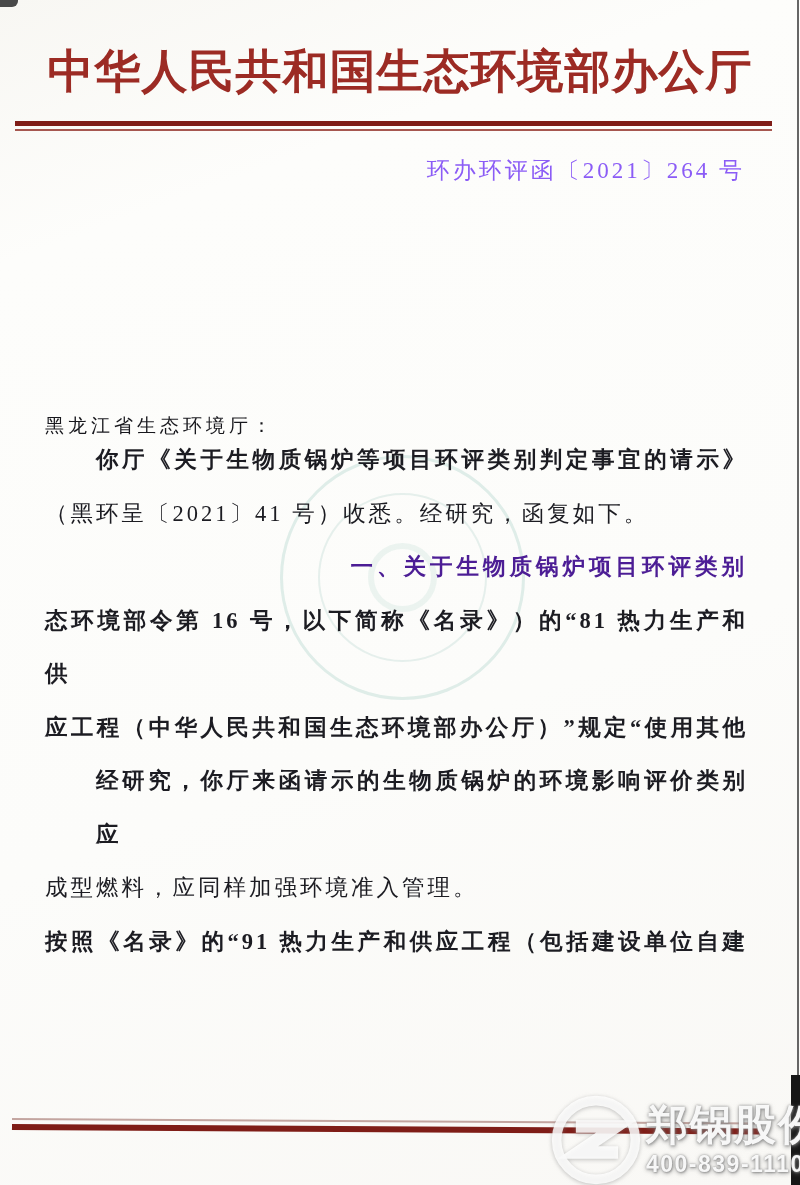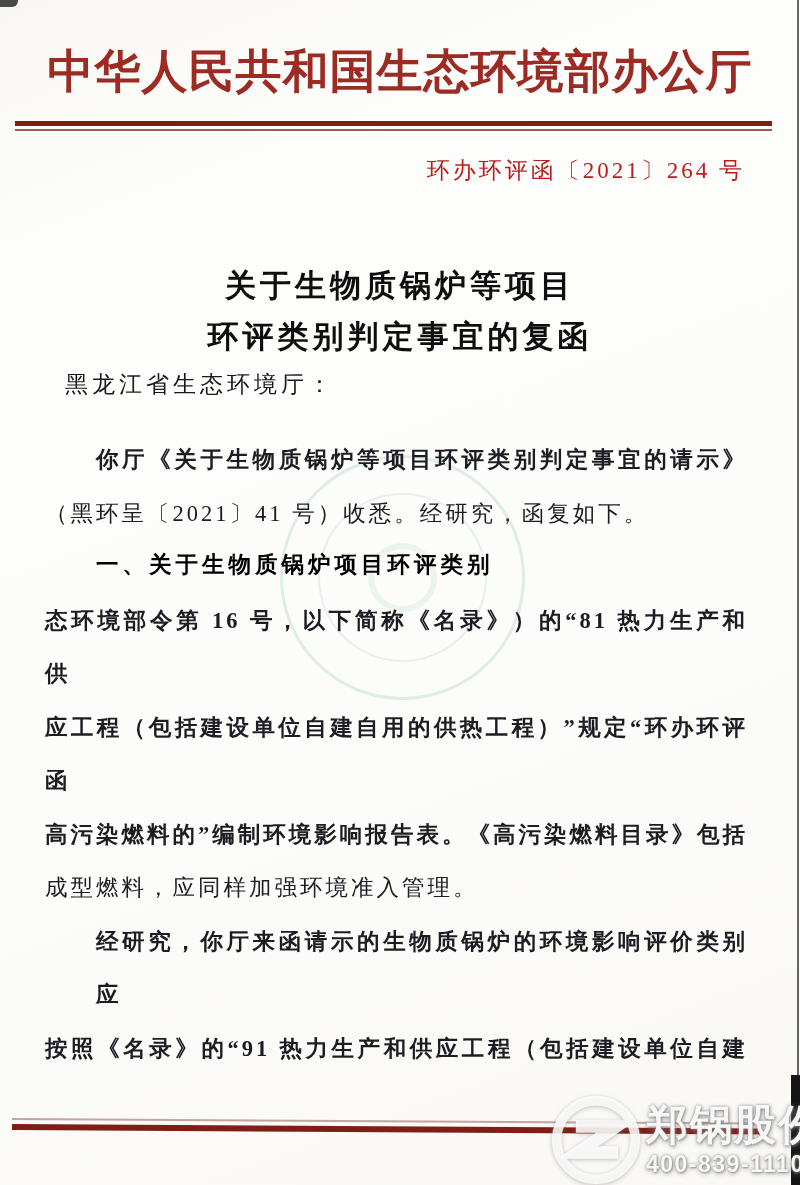--- a/index.html
+++ b/index.html
@@ -24,44 +24,44 @@
   .rule .thin{height:2px;background:var(--rule-light-red,#a65750);}
   .rule-top{top:121px;}
   .rule-bottom{top:1118px;left:12px;width:750px;transform:rotate(0.35deg);transform-origin:left center;}
   .rule-bottom .thin{height:2px;background:rgba(150,95,88,.55);}
   .rule-bottom .gap{height:4px;}
   .rule-bottom .thick{height:6px;background:var(--rule-dark-red,#7f1d17);}
 
   
   .doc-number{
     position:absolute;top:156px;right:55px;
-    font-size:23px;letter-spacing:3px;line-height:30px;color:#b91c1c;
+    font-size:23px;letter-spacing:3px;line-height:30px;color:#8b5cf6;
     white-space:nowrap;
   }
 
   
   .doc-title{
     position:absolute;top:260px;left:0;width:100%;text-align:center;
     font-size:31px;font-weight:bold;letter-spacing:4px;line-height:51px;color:#0e0e0e;
     font-family:"Liberation Sans","DejaVu Sans",sans-serif;
   }
 
   
   .salutation{
-    position:absolute;top:367px;left:45px;right:52px;
-    font-size:23px;letter-spacing:4px;line-height:36px;color:#17171c;margin-left:20px;
+    position:absolute;top:408px;left:45px;right:52px;
+    font-size:19px;letter-spacing:4px;line-height:36px;color:#17171c;
   }
   .body-text{
     position:absolute;top:433px;left:45px;right:52px;
     font-size:22.5px;letter-spacing:3px;line-height:53.5px;color:#1c1c22;
   }
   .line{min-height:53.5px;}
   .line.indent{padding-left:51px;}
   .line.fill{text-align:justify;text-align-last:justify;font-weight:bold;}
-  .line.bold{font-weight:bold;letter-spacing:4px;font-family:Liberation Mono, monospace;color:#000000;}
+  .line.bold{font-weight:bold;letter-spacing:4px;font-family:Liberation Sans, sans-serif;color:#4c1d95;text-align:right;}
 
   
   .seal{position:absolute;left:280px;top:455px;width:245px;height:245px;pointer-events:none;}
   .seal .c1,.seal .c2,.seal .c3{position:absolute;border-radius:50%;}
   .seal .c1{inset:0;border:3px solid rgba(140,192,182,.26);}
   .seal .c2{inset:38px;border:2px solid rgba(140,192,182,.20);}
   .seal .c3{inset:88px;border:6px solid rgba(140,192,182,.15);}
 
   
   .brand{
@@ -105,36 +105,31 @@
   <div class="letterhead">中华人民共和国生态环境部办公厅</div>
 
   <div class="rule rule-top">
     <div class="thick"></div>
     <div class="gap"></div>
     <div class="thin"></div>
   </div>
 
   <div class="doc-number">环办环评函〔2021〕264 号</div>
 
-  <div class="doc-title">
-    <div>关于生物质锅炉等项目</div>
-    <div>环评类别判定事宜的复函</div>
-  </div>
 
   <div class="salutation">黑龙江省生态环境厅：</div>
 
   <div class="body-text">
     <div class="line indent fill">你厅《关于生物质锅炉等项目环评类别判定事宜的请示》</div>
     <div class="line">（黑环呈〔2021〕41 号）收悉。经研究，函复如下。</div>
     <div class="line indent bold">一、关于生物质锅炉项目环评类别</div>
     <div class="line fill">态环境部令第 16 号，以下简称《名录》）的“81 热力生产和供</div>
-    <div class="line fill">应工程（包括建设单位自建自用的供热工程）”规定“环办环评函</div>
-    <div class="line fill">高污染燃料的”编制环境影响报告表。《高污染燃料目录》包括</div>
+    <div class="line fill">应工程（中华人民共和国生态环境部办公厅）”规定“使用其他</div>
+    <div class="line indent fill">经研究，你厅来函请示的生物质锅炉的环境影响评价类别应</div>
     <div class="line">成型燃料，应同样加强环境准入管理。</div>
-    <div class="line indent fill">经研究，你厅来函请示的生物质锅炉的环境影响评价类别应</div>
     <div class="line fill">按照《名录》的“91 热力生产和供应工程（包括建设单位自建</div>
 
   </div>
 
   <div class="rule rule-bottom">
     <div class="thin"></div>
     <div class="gap"></div>
     <div class="thick"></div>
   </div>
 

